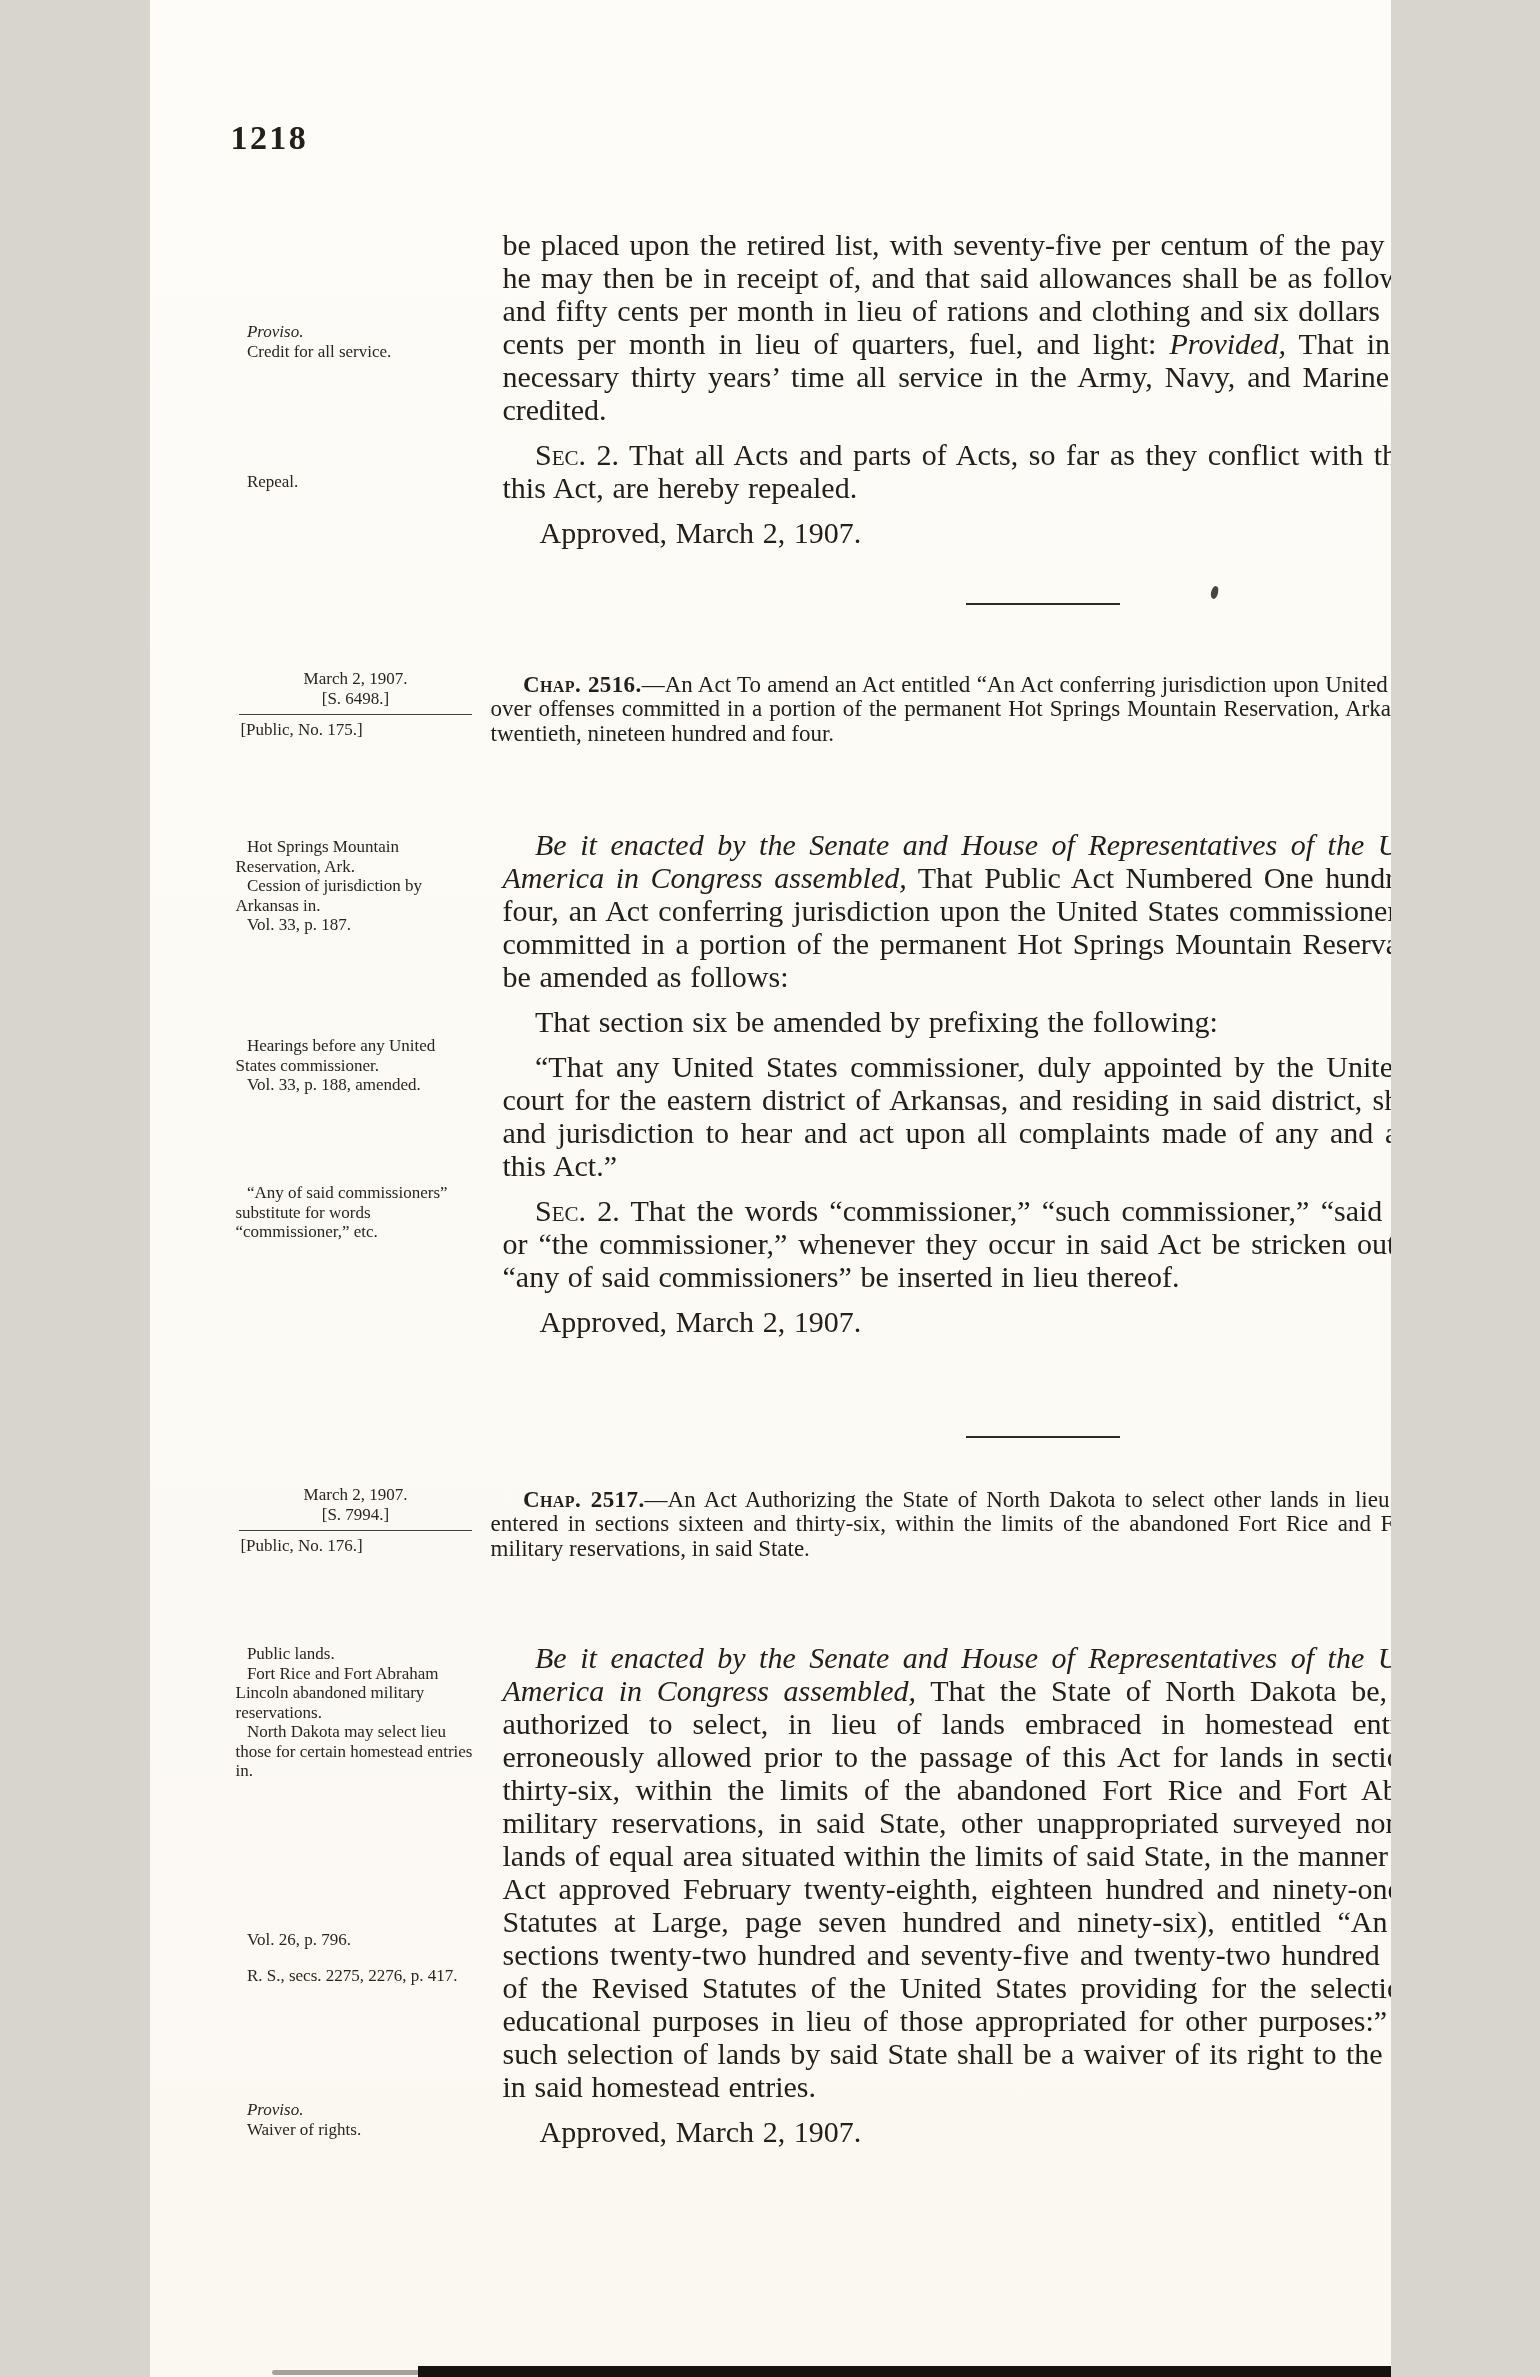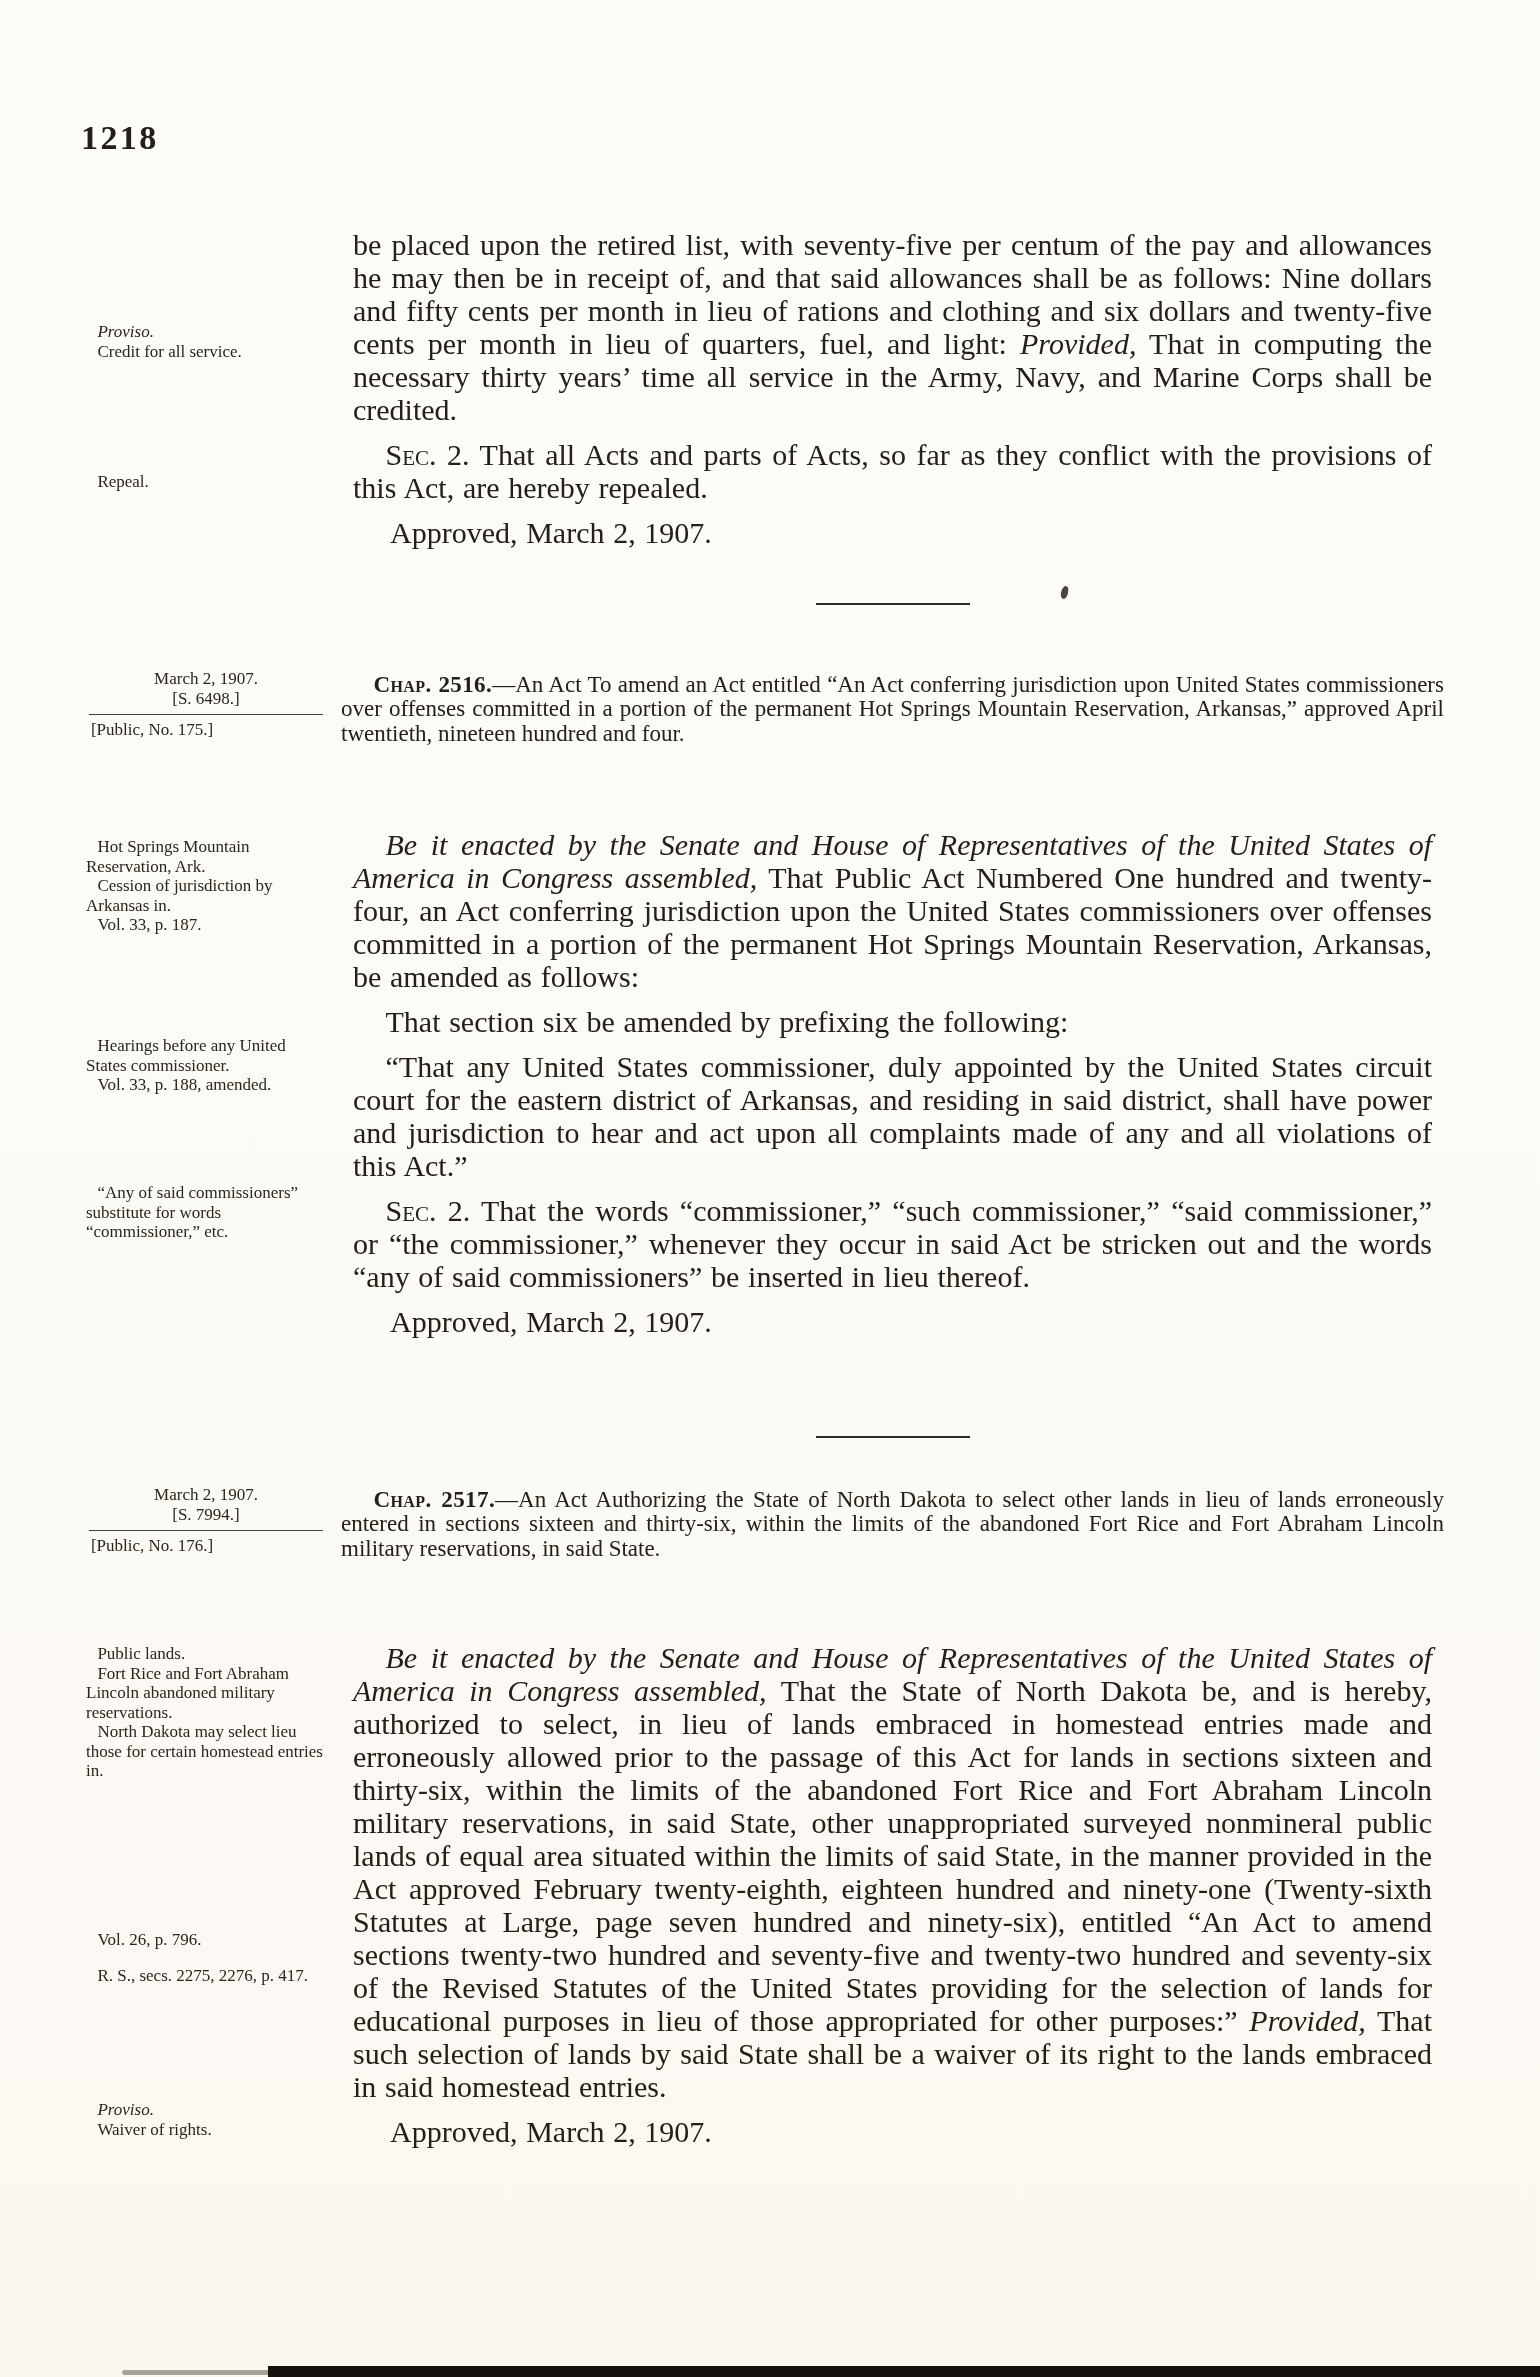--- a/index.html
+++ b/index.html
@@ -1,18 +1,18 @@
 <!DOCTYPE html>
 <html lang="en" style="font-size:13px"><head>
 <meta charset="utf-8">
 <title>Statutes at Large — p. 1218</title>
 <style>
   html,body{margin:0;padding:0}
   body{background:#d8d5cf;font-family:"Liberation Serif","DejaVu Serif",serif}
-  .page{position:relative;width:1540px;height:2377px;margin:0 auto;
+  .page{position:relative;width:1241px;height:2377px;margin:0 auto;
         background:linear-gradient(180deg,#fdfcf8 0%,#fbf8f2 100%);
         color:#242019;overflow:hidden}
 
   
   .s-i{font-style:italic}
   .s-sc{font-variant:small-caps}
   .s-bsc{font-weight:700;font-variant:small-caps;letter-spacing:0.4px}
 
   
   .page-number{position:absolute;left:81px;top:119px;font-size:34px;font-weight:700;letter-spacing:2.4px}

